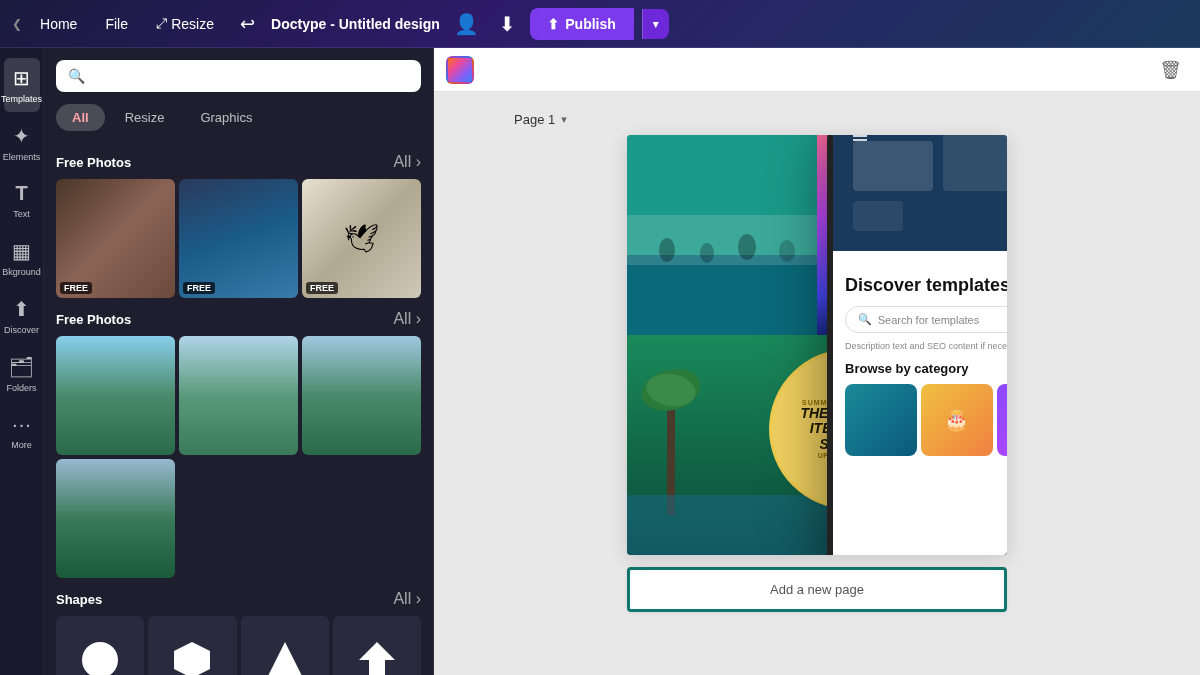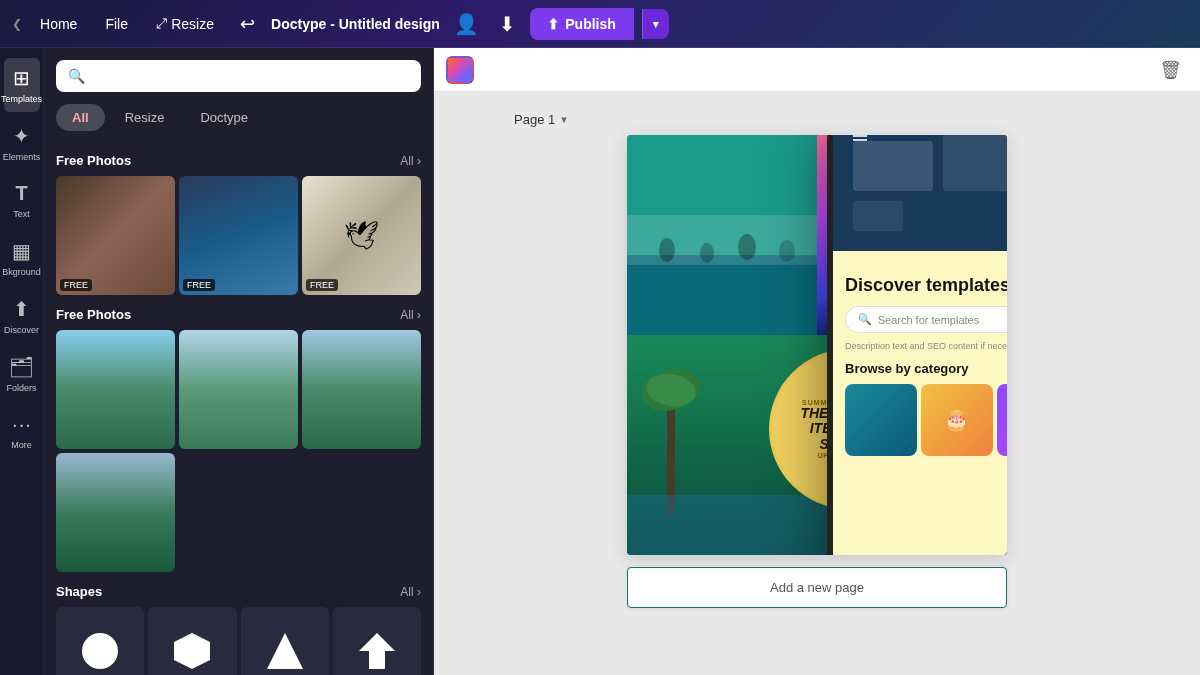--- a/index.html
+++ b/index.html
@@ -96,32 +96,32 @@
     }
     .panel-tab.active {
       background: rgba(255,255,255,0.2); color: #fca5a5; font-weight: 600;
     }
     .panel-content { overflow-y: auto; flex: 1; padding: 0 12px 12px; }
     .section-header {
       display: flex; justify-content: space-between; align-items: center;
       margin: 12px 0 8px;
     }
     .section-title { color: white; font-size: 13px; font-weight: 600; }
-    .section-all { color: rgba(255,255,255,0.6); font-size: 12px; cursor: pointer; }
+    .section-all { color: rgba(255,255,255,0.6); font-size: 16px; cursor: pointer; }
 
     
     .image-grid { display: grid; grid-template-columns: repeat(3, 1fr); gap: 4px; }
     .image-cell {
       border-radius: 6px; overflow: hidden; position: relative;
       aspect-ratio: 1; cursor: pointer;
     }
     .free-badge {
       position: absolute; bottom: 4px; left: 4px;
       background: rgba(0,0,0,0.7); color: white; font-size: 9px;
-      padding: 1px 4px; border-radius: 3px;
+      padding: 1px 4px; border-radius: 3px; font-weight: bold;
     }
     .img-placeholder {
       width: 100%; height: 100%; display: flex; align-items: center; justify-content: center;
     }
 
     
     .photo-1 { background: linear-gradient(135deg, #4a3728 0%, #8b6355 50%, #6b4a3b 100%); }
     .photo-2 { background: linear-gradient(160deg, #2a3a5c 0%, #1a5c8a 50%, #3a7aaa 100%); }
     .photo-3 { background: linear-gradient(135deg, #e8e0d0 0%, #b0a890 50%, #d0c8b8 100%); }
     .photo-4 { background: linear-gradient(180deg, #87ceeb 0%, #4a8a6a 50%, #2a6a4a 100%); }
@@ -202,40 +202,40 @@
       position: absolute; bottom: 10px; right: 20px;
       width: 60px; height: 60px; border-radius: 50%;
       background: linear-gradient(135deg, #ff6b9d, #ff9040); opacity: 0.8;
     }
 
     .add-page-bar {
       margin-top: 12px;
       background: white; border-radius: 4px;
       padding: 12px 24px; font-size: 13px; color: #555;
       cursor: pointer; text-align: center; width: 380px;
-      border: 1px solid #0f766e; box-shadow: 0 1px 4px rgba(0,0,0,0.08);
+      border: 3px solid #0f766e; box-shadow: 0 1px 4px rgba(0,0,0,0.08);
     }
 
     
     .phone-overlay {
       position: absolute;
       right: -20px;
       top: 0;
       width: 280px;
       height: 580px;
       z-index: 10;
     }
     .phone-frame {
       width: 260px; height: 520px;
       background: #111; border-radius: 36px;
       border: 6px solid #222;
       overflow: hidden; position: relative;
       box-shadow: 0 20px 60px rgba(0,0,0,0.5);
     }
-    .phone-screen { width: 100%; height: 100%; overflow: hidden; background: #fef9c3; }
+    .phone-screen { width: 100%; height: 100%; overflow: hidden; background: #ffffff; }
     .phone-content { padding: 24px 12px 12px; }
     .discover-title { font-size: 18px; font-weight: 700; color: #111; margin-bottom: 10px; }
     .phone-search {
       background: white; border: 1px solid #ddd; border-radius: 20px;
       padding: 6px 12px; font-size: 11px; color: #888;
       display: flex; align-items: center; gap: 6px; margin-bottom: 8px;
     }
     .phone-desc { font-size: 9px; color: #888; margin-bottom: 10px; }
     .phone-category-title { font-size: 13px; font-weight: 700; color: #111; margin-bottom: 8px; }
     .phone-category-grid { display: grid; grid-template-columns: repeat(3, 1fr); gap: 4px; }
@@ -314,21 +314,21 @@
 
   <div class="panel">
     <div class="panel-search">
       <div class="search-box">
         <span class="search-icon">🔍</span>
       </div>
     </div>
     <div class="panel-tabs">
       <button class="panel-tab active">All</button>
       <button class="panel-tab">Resize</button>
-      <button class="panel-tab">Doctype</button>
+      <button class="panel-tab">Graphics</button>
     </div>
     <div class="panel-content">
 
       <div class="section-header">
         <span class="section-title">Free Photos</span>
         <span class="section-all">All ›</span>
       </div>
       <div class="image-grid">
         <div class="image-cell photo-1">
           <div class="img-placeholder"></div>

